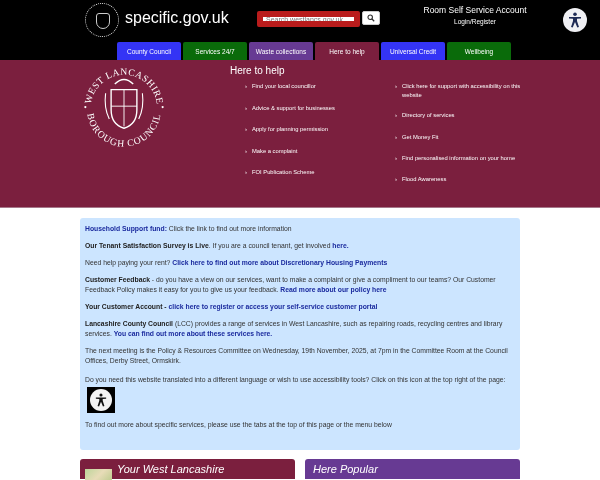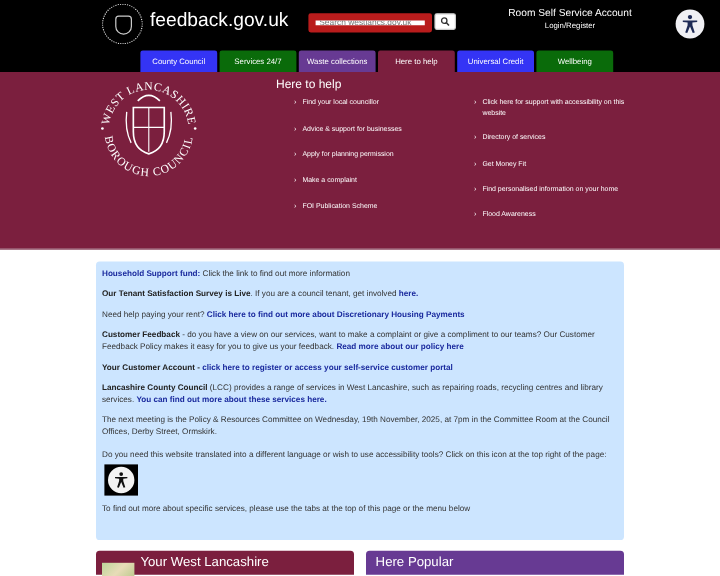--- a/index.html
+++ b/index.html
@@ -32,33 +32,33 @@
 
   
   .notice { position: absolute; left: 80px; top: 218px; width: 440px; height: 232px; background: #cce5ff; border-radius: 3px; padding: 6px 5px; color: #333; font-size: 6.8px; line-height: 10px; }
   .notice p { margin-bottom: 7px; }
   .notice b { color: #222; }
   .notice a { color: #1a2a9e; font-weight: bold; text-decoration: none; }
   .inline-a11y { display: inline-block; width: 28px; height: 26px; background: #000; vertical-align: middle; position: relative; margin-left: 2px; }
   .inline-a11y span { position: absolute; left: 3px; top: 2px; width: 22px; height: 22px; border-radius: 50%; background: #f3f3f3; display: flex; align-items: center; justify-content: center; }
 
   
-  .panel { position: absolute; top: 459px; height: 20px; border-radius: 3px 3px 0 0; color: #ffffff; font-size: 11px; padding: 4px 0 0 8px; }
+  .panel { position: absolute; top: 459px; height: 20px; border-radius: 3px 3px 0 0; color: #ffffff; font-size: 11px; padding: 4px 0 0 8px; font-style: italic; }
   .panel.lancs { left: 80px; width: 215px; background: #7b1f3e; padding-left: 37px; }
   .panel.popular { left: 305px; width: 215px; background: #673a93; }
   .map-thumb { position: absolute; left: 5px; top: 10px; width: 27px; height: 14px; background: linear-gradient(135deg, #bcd59a, #e8dcb8 50%, #b8c98a); }
 </style>
 </head>
 <body>
 
 <div class="header">
   <div class="logo-small">
       <div class="crest"></div>
     </div>
-  <div class="site-name">feedback.gov.uk</div>
+  <div class="site-name">specific.gov.uk</div>
   <input class="search-input" placeholder="Search westlancs.gov.uk" style="">
   <div class="search-btn">
     <svg width="8" height="8" viewBox="0 0 10 10">
         <circle cx="4" cy="4" r="2.8" fill="none" stroke="#333" stroke-width="1.4"></circle>
         <line x1="6" y1="6" x2="9" y2="9" stroke="#333" stroke-width="1.6"></line>
       </svg>
   </div>
   <div class="ssa-title">Room Self Service Account</div>
   <div class="ssa-login">Login/Register</div>
   <div class="a11y-btn">

